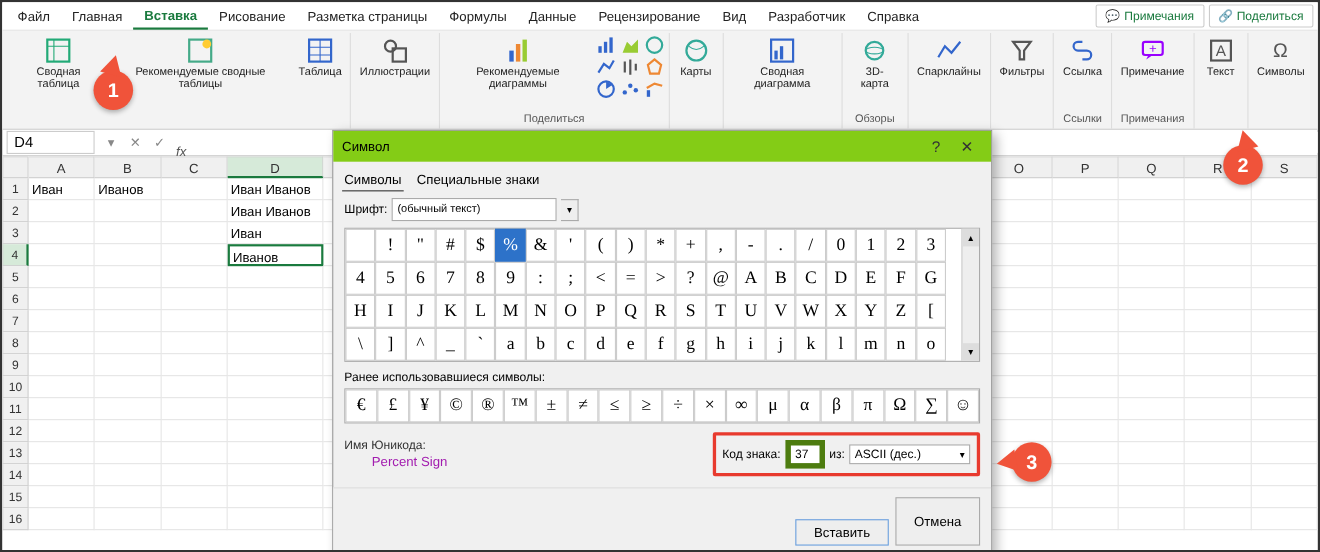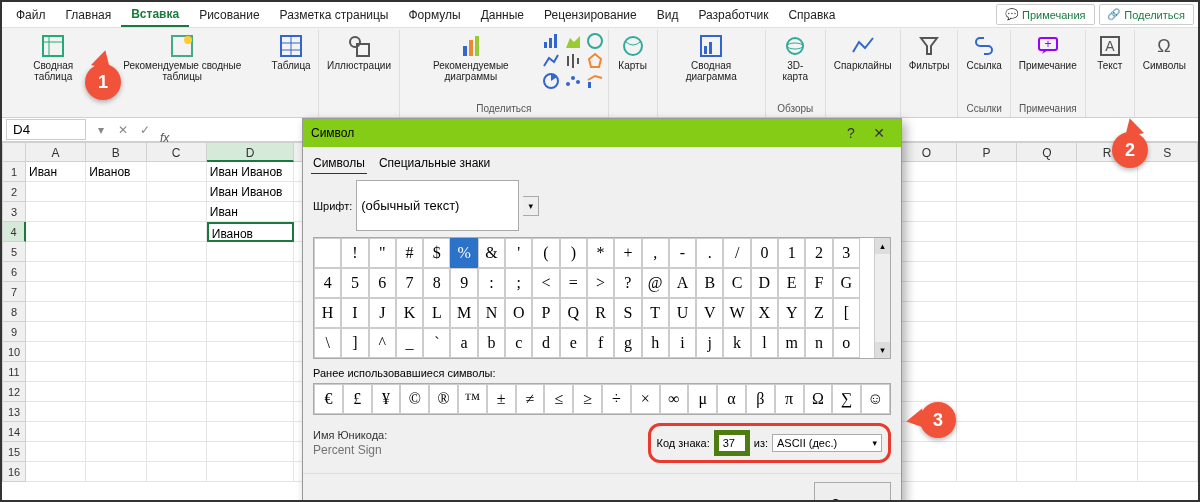--- a/index.html
+++ b/index.html
@@ -50,39 +50,39 @@
 .dialog { position: absolute; left: 300px; top: 116px; width: 600px; background: #f0f0f0; border: 1px solid #999; box-shadow: 4px 4px 10px rgba(0,0,0,0.3); font-size: 12px; z-index: 100; }
 .dialog-title { display: flex; align-items: center; padding: 6px 8px; background: #84cc16; }
 .dialog-title .ttext { flex: 1; font-size: 12px; }
 .dialog-title .tbtn { width: 28px; text-align: center; font-size: 14px; cursor: pointer; color: #333; }
 .dialog-tabs { display: flex; padding: 6px 8px 0; gap: 10px; }
 .dtab { padding: 3px 2px; font-size: 12px; cursor: pointer; }
 .dtab.active { border-bottom: 1px solid #333; }
 .dialog-body { padding: 6px 10px 10px; }
 .font-row { display: flex; align-items: center; gap: 4px; margin-bottom: 6px; }
 .font-row label { font-size: 11px; }
-.font-row input { width: 163px; padding: 17px 4px; border: 1px solid #aaa; font-size: 13px; }
+.font-row input { width: 150px; padding: 4px 4px; border: 1px solid #aaa; font-size: 10px; }
 .font-row .dd { width: 16px; height: 20px; border: 1px solid #aaa; border-left: none; background: #eee; text-align: center; font-size: 9px; line-height: 18px; cursor: pointer; }
 
 .char-grid { border: 1px solid #aaa; background: #fff; position: relative; }
 .char-row { display: flex; }
 .char-cell { width: 27.3px; height: 30px; border: 1px solid #ccc; text-align: center; line-height: 28px; font-size: 16px; cursor: pointer; font-family: 'Times New Roman', serif; }
 .char-cell.selected { background: #2d72c9; color: #fff; border: 1px solid #2d72c9; }
 .char-scroll { position: absolute; right: 0; top: 0; width: 16px; background: #eee; bottom: 0; border-left: 1px solid #ccc; }
 .char-scroll .arr { height: 16px; text-align: center; font-size: 9px; line-height: 16px; background: #ddd; cursor: pointer; }
 
 .recent-label { font-size: 11px; margin: 8px 0 4px; }
 .recent-row { display: flex; border: 1px solid #aaa; background: #fff; }
 .recent-row .char-cell { width: 34.3px; height: 30px; }
 
 .info-row { display: flex; align-items: center; margin-top: 8px; gap: 6px; }
 .info-left { flex: 1; }
 .info-left .uni-label { font-size: 11px; color: #333; }
-.info-left .uni-name { font-size: 12px; color: #737373; margin-top: 2px; }
-.code-group { display: flex; align-items: center; gap: 4px; border: 3px solid #e83a2e; padding: 4px 6px; border-radius: 12px; }
+.info-left .uni-name { font-size: 12px; color: #a21caf; margin-top: 2px; margin-left: 25px; }
+.code-group { display: flex; align-items: center; gap: 4px; border: 3px solid #e83a2e; padding: 4px 6px; border-radius: 2px; }
 .code-group label { font-size: 11px; }
 .code-group input { width: 36px; padding: 2px 4px; border: 5px solid #4d7c0f; font-size: 11px; }
 .code-group select, .code-group .selbox { width: 110px; padding: 2px 4px; border: 1px solid #aaa; font-size: 11px; background: #fff; display: flex; align-items: center; }
 .code-group .selbox .dd { margin-left: auto; font-size: 9px; }
 
 .dialog-buttons { display: flex; justify-content: flex-end; gap: 6px; padding: 8px 10px; border-top: 1px solid #ddd; background: #f0f0f0; }
 .dialog-buttons button { padding: 4px 16px; border: 1px solid #aaa; background: #eee; font-size: 12px; cursor: pointer; }
 .dialog-buttons button.primary { border: 1px solid #6a9fde; margin-top: 20px; }
 
 

